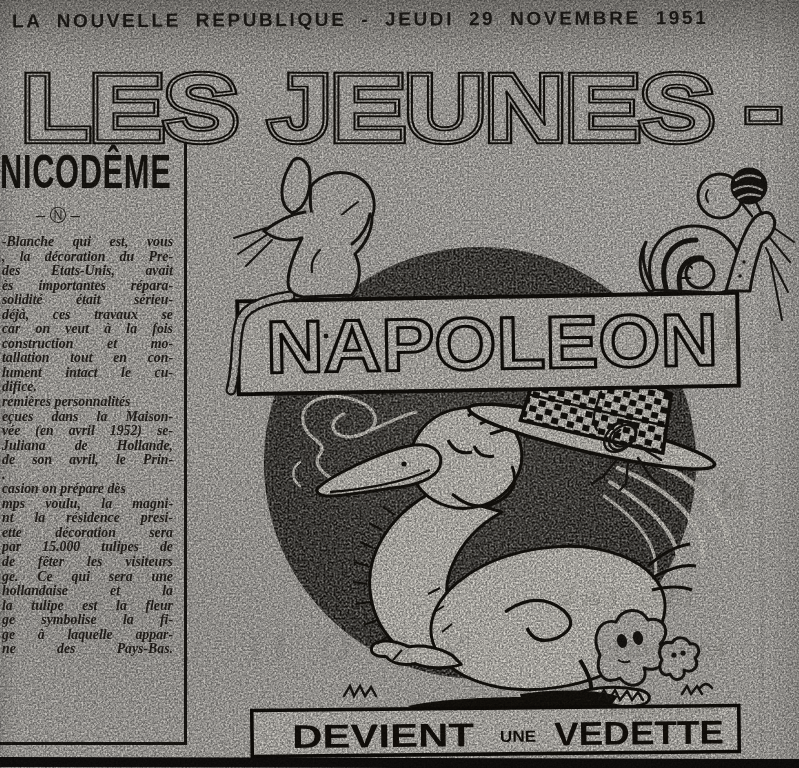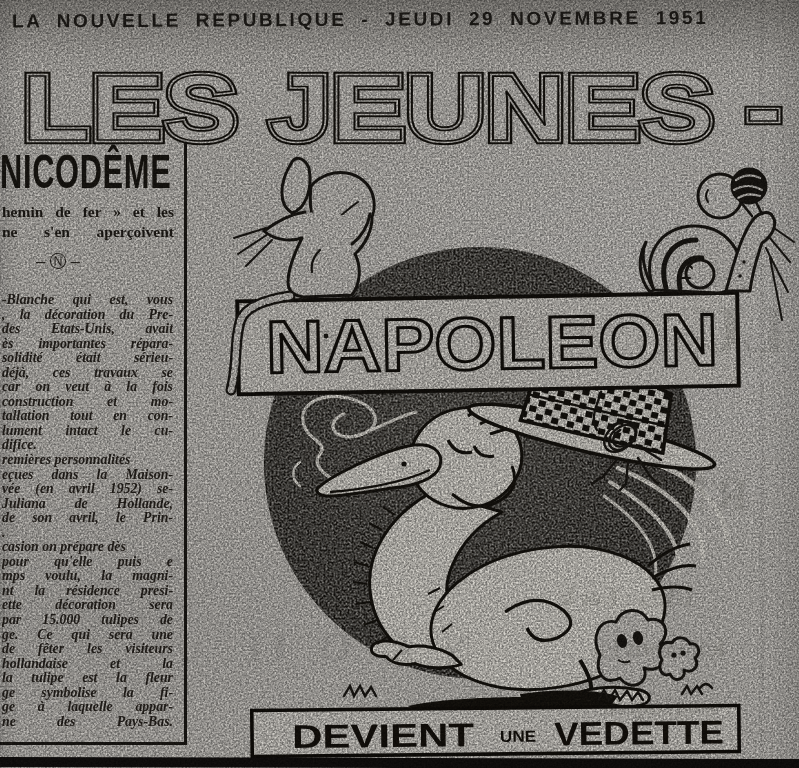--- a/index.html
+++ b/index.html
@@ -22,21 +22,21 @@
   
   .column{position:absolute;left:2px;top:146px;width:180px;color:#231f1a;}
   .col-title{
     font-weight:bold;font-size:49px;line-height:50px;color:#1c1914;
     transform:scaleX(.63);transform-origin:left center;white-space:nowrap;margin-left:-2px;
     letter-spacing:1px;
   }
   .col-sub{margin-top:6px;font-family:"Liberation Serif",serif;font-weight:bold;font-size:15.5px;line-height:20px;padding-right:8px;}
   .col-sub .subline{text-align:justify;text-align-last:justify;}
   .ornament{margin:8px 0 4px 34px;font-size:17px;letter-spacing:4px;color:#2b2722;}
-  .col-body{margin-top:20px;font-family:"Liberation Serif",serif;font-style:italic;font-weight:bold;
+  .col-body{margin-top:8px;font-family:"Liberation Serif",serif;font-style:italic;font-weight:bold;
     font-size:13.8px;line-height:14.55px;color:#2a2520;padding-right:9px;}
   .col-body .bline{text-align:justify;text-align-last:justify;white-space:nowrap;overflow:hidden;}
   .col-body .bline:nth-child(12),
   .col-body .bline:nth-child(18),
   .col-body .bline:nth-child(32){text-align:left;text-align-last:left;white-space:normal;}
   .vrule{position:absolute;left:184px;top:143px;width:2.5px;height:601px;background:#1e1b17;}
   .hrule{position:absolute;left:0;top:742px;width:187px;height:2.5px;background:#1e1b17;}
   
   .bleed{position:absolute;transform:scaleX(-1);color:rgba(45,42,38,.11);filter:blur(1.1px);
     font-family:"Liberation Serif",serif;font-weight:bold;white-space:nowrap;}
@@ -59,25 +59,20 @@
   <svg class="headline-svg" width="799" height="104" viewBox="0 0 799 104">
     <g font-family="Liberation Sans, sans-serif" font-weight="bold" font-size="93">
       <text x="22" y="92" textLength="760" lengthAdjust="spacingAndGlyphs" fill="none" stroke="#17140f" stroke-width="8.5">LES JEUNES -</text>
       <text x="22" y="92" textLength="760" lengthAdjust="spacingAndGlyphs" fill="#c6c3be" stroke="#c6c3be" stroke-width="4.6">LES JEUNES -</text>
       <text x="22" y="92" textLength="760" lengthAdjust="spacingAndGlyphs" fill="none" stroke="#17140f" stroke-width="1.7">LES JEUNES -</text>
     </g>
   </svg>
 
   <div class="column">
     <div class="col-title">NICODÊME</div>
-    <div class="col-sub">
-
-    <div class="subline">hemin de fer » et les</div>
-        <div class="subline">ne s'en aperçoivent</div>
-      </div>
     <div class="ornament">–Ⓝ–</div>
     <div class="col-body">
 
     <div class="bline">-Blanche qui est, vous</div>
         <div class="bline">, la décoration du Pre-</div>
         <div class="bline">des Etats-Unis, avait</div>
         <div class="bline">ès importantes répara-</div>
         <div class="bline">solidité était sérieu-</div>
         <div class="bline">déjà, ces travaux se</div>
         <div class="bline">car on veut à la fois</div>
@@ -85,27 +80,26 @@
         <div class="bline">tallation tout en con-</div>
         <div class="bline">lument intact le cu-</div>
         <div class="bline">difice.</div>
         <div class="bline">remières personnalités</div>
         <div class="bline">eçues dans la Maison-</div>
         <div class="bline">vée (en avril 1952) se-</div>
         <div class="bline">Juliana de Hollande,</div>
         <div class="bline">de son avril, le Prin-</div>
         <div class="bline">.</div>
         <div class="bline">casion on prépare dès</div>
-        <div class="bline">pour qu'elle puis e</div>
         <div class="bline">mps voulu, la magni-</div>
         <div class="bline">nt la résidence presi-</div>
         <div class="bline">ette décoration sera</div>
         <div class="bline">par 15.000 tulipes de</div>
+        <div class="bline">de fêter les visiteurs</div>
         <div class="bline">ge. Ce qui sera une</div>
-        <div class="bline">de fêter les visiteurs</div>
         <div class="bline">hollandaise et la</div>
         <div class="bline">la tulipe est la fleur</div>
         <div class="bline">ge symbolise la fi-</div>
         <div class="bline">ge à laquelle appar-</div>
         <div class="bline">ne des Pays-Bas.</div>
       </div>
   </div>
   <div class="vrule"></div>
   <div class="hrule"></div>
 

